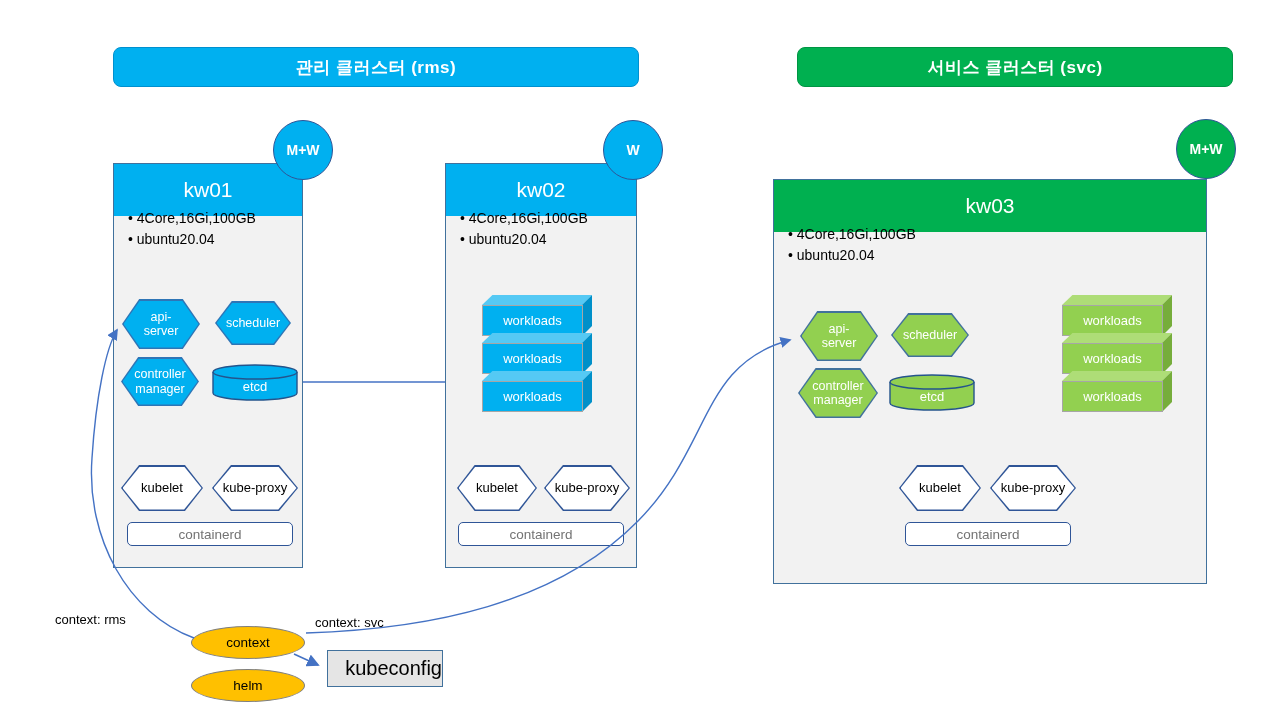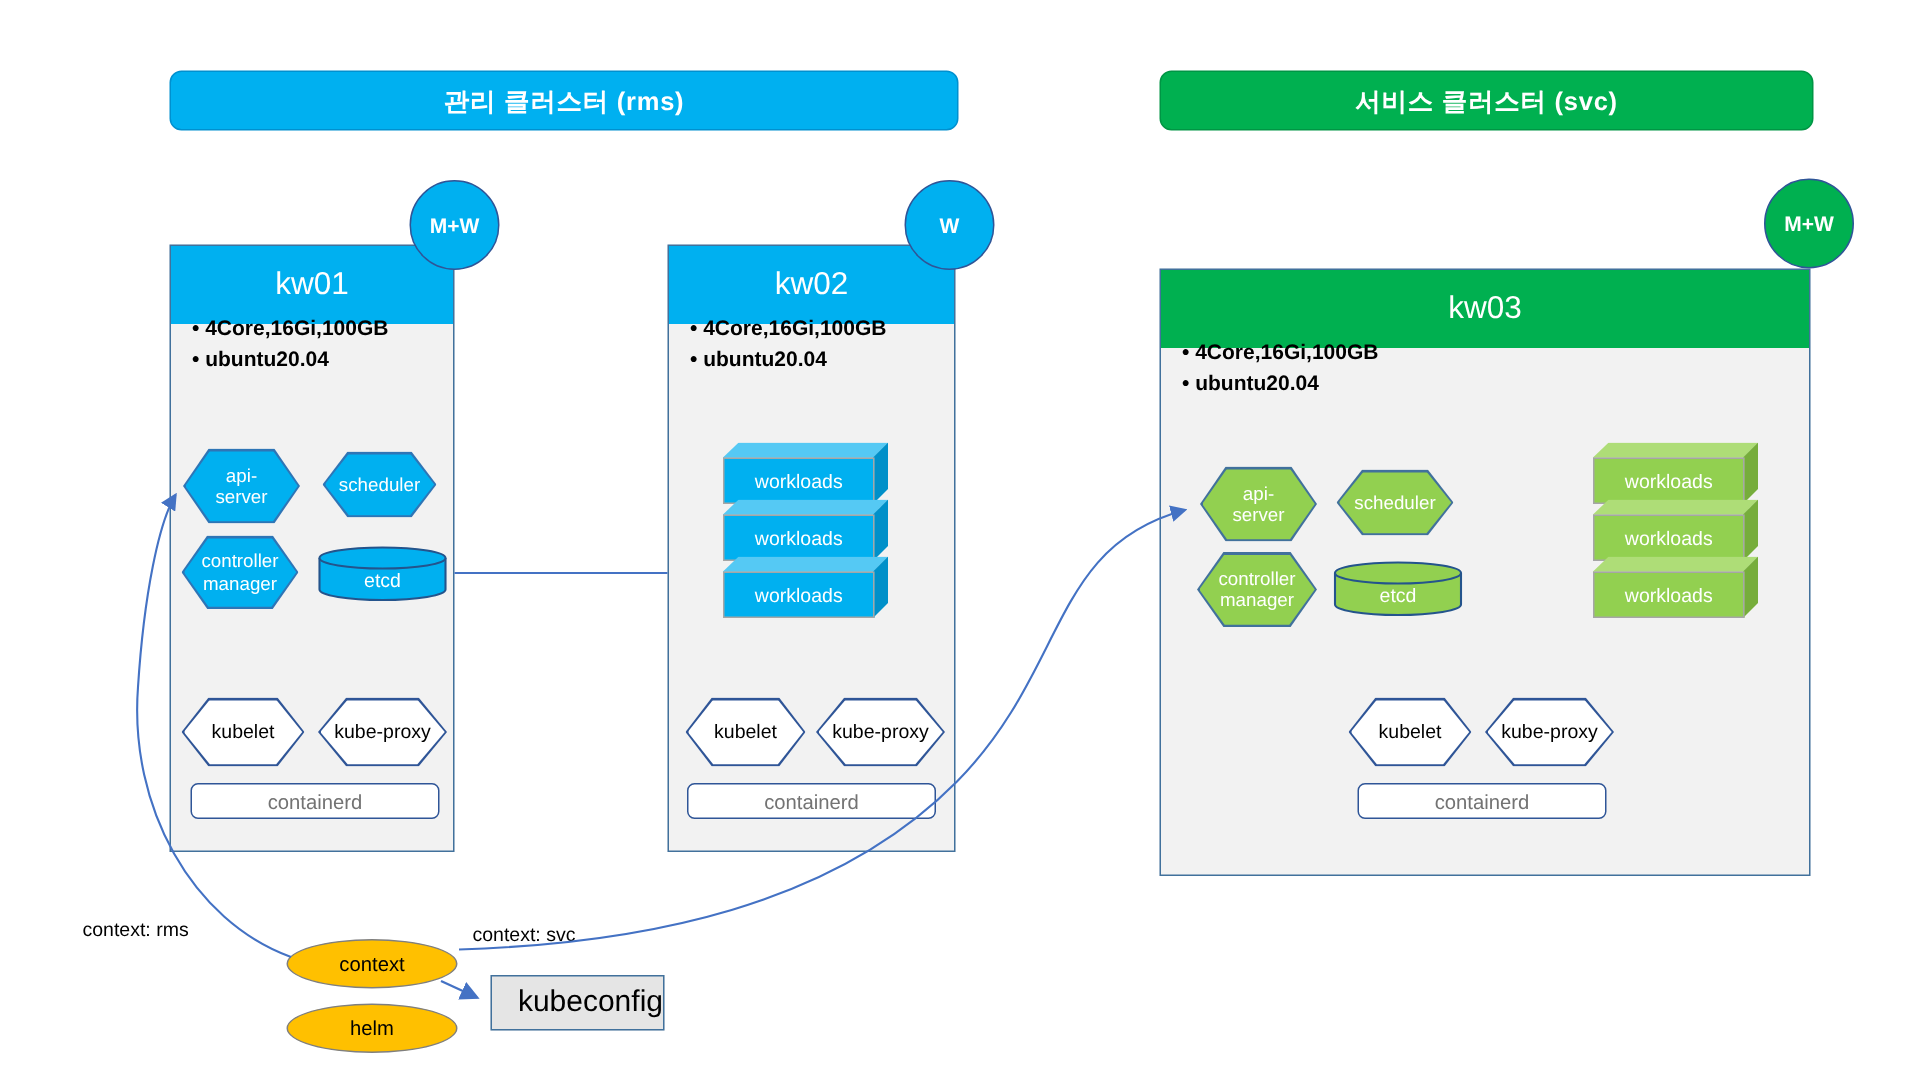--- a/index.html
+++ b/index.html
@@ -7,29 +7,29 @@
     position:relative;width:1280px;height:720px;overflow:hidden;background:#ffffff;
     font-family:"Liberation Sans","DejaVu Sans",sans-serif;color:#111;
   }
 
   
   .banner{
     position:absolute;height:38px;border-radius:8px;display:flex;align-items:center;justify-content:center;
     color:#fff;font-weight:bold;font-size:17px;letter-spacing:.5px;z-index:2;
   }
   .banner.blue{background:#00B0F0;border:1px solid #0090cf;}
-  .banner.green{background:#00B050;border:1px solid #009544;}
+  .banner.green{background:#00B050;border:1px solid #009544;margin-left:24px;}
 
   
   .node{position:absolute;background:#F2F2F2;border:1.5px solid #41719C;z-index:1;box-sizing:border-box;}
   .node-header{position:absolute;left:0;top:0;right:0;height:52px;display:flex;align-items:center;justify-content:center;
     color:#fff;font-size:21px;}
   .node-header.blue{background:#00B0F0;}
   .node-header.green{background:#00B050;}
-  .specs{position:absolute;left:14px;top:44px;font-size:14px;color:#000;line-height:21px;font-weight:bold;}
+  .specs{position:absolute;left:14px;top:44px;font-size:14px;color:#000;line-height:21px;}
   .spec::before{content:"• ";}
 
   
   .badge{position:absolute;width:60px;height:60px;border-radius:50%;display:flex;align-items:center;justify-content:center;
     color:#fff;font-weight:bold;font-size:14px;z-index:3;box-sizing:border-box;border:1.5px solid #2F5597;}
   .badge.blue{background:#00B0F0;}
   .badge.green{background:#00B050;}
 
   
   .hexagon{position:absolute;z-index:2;}

